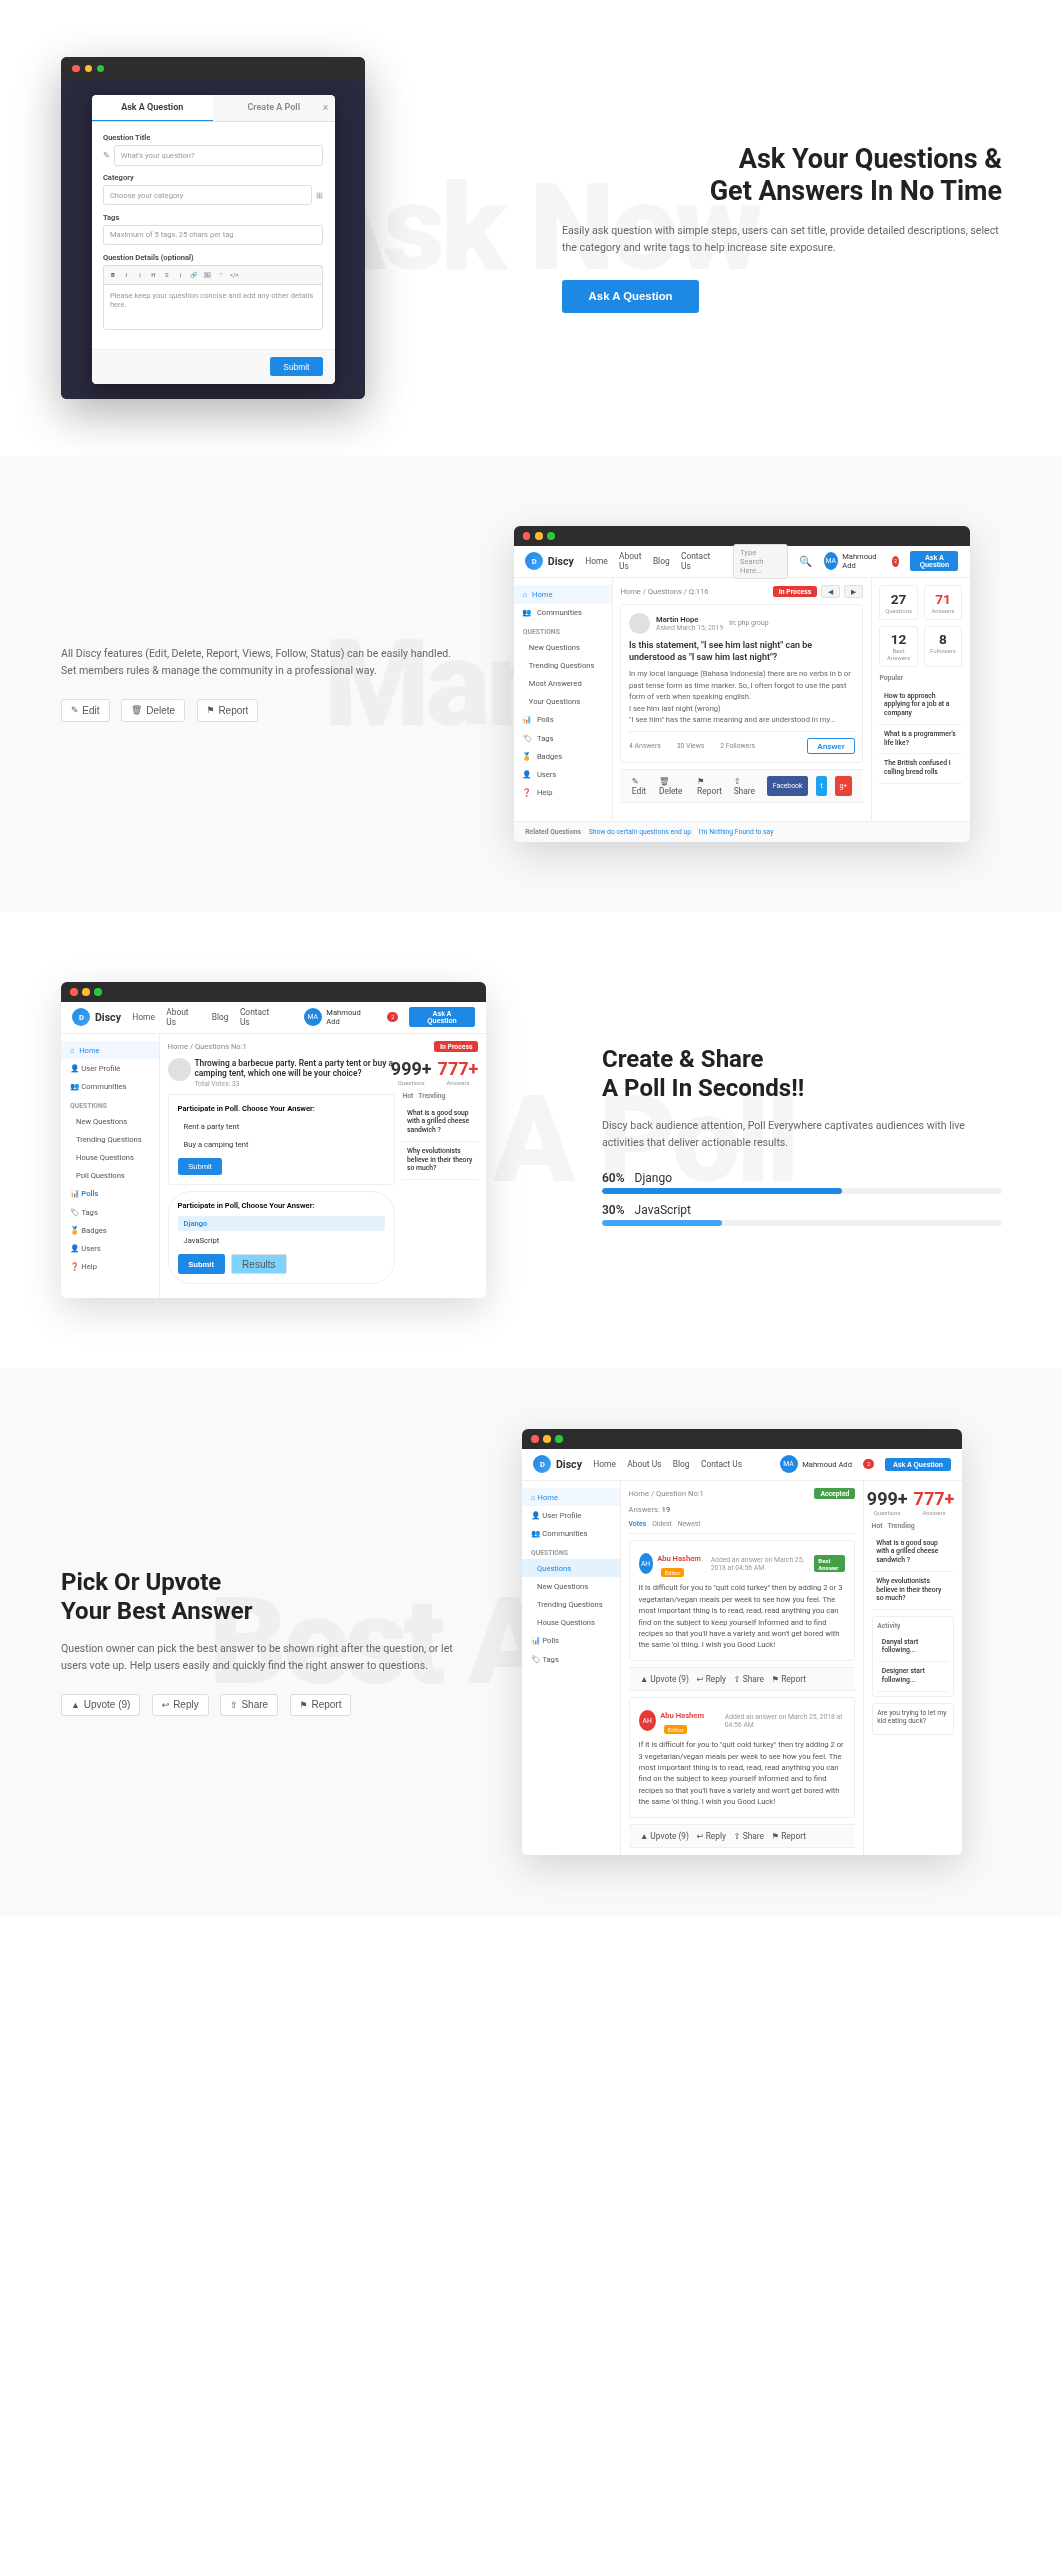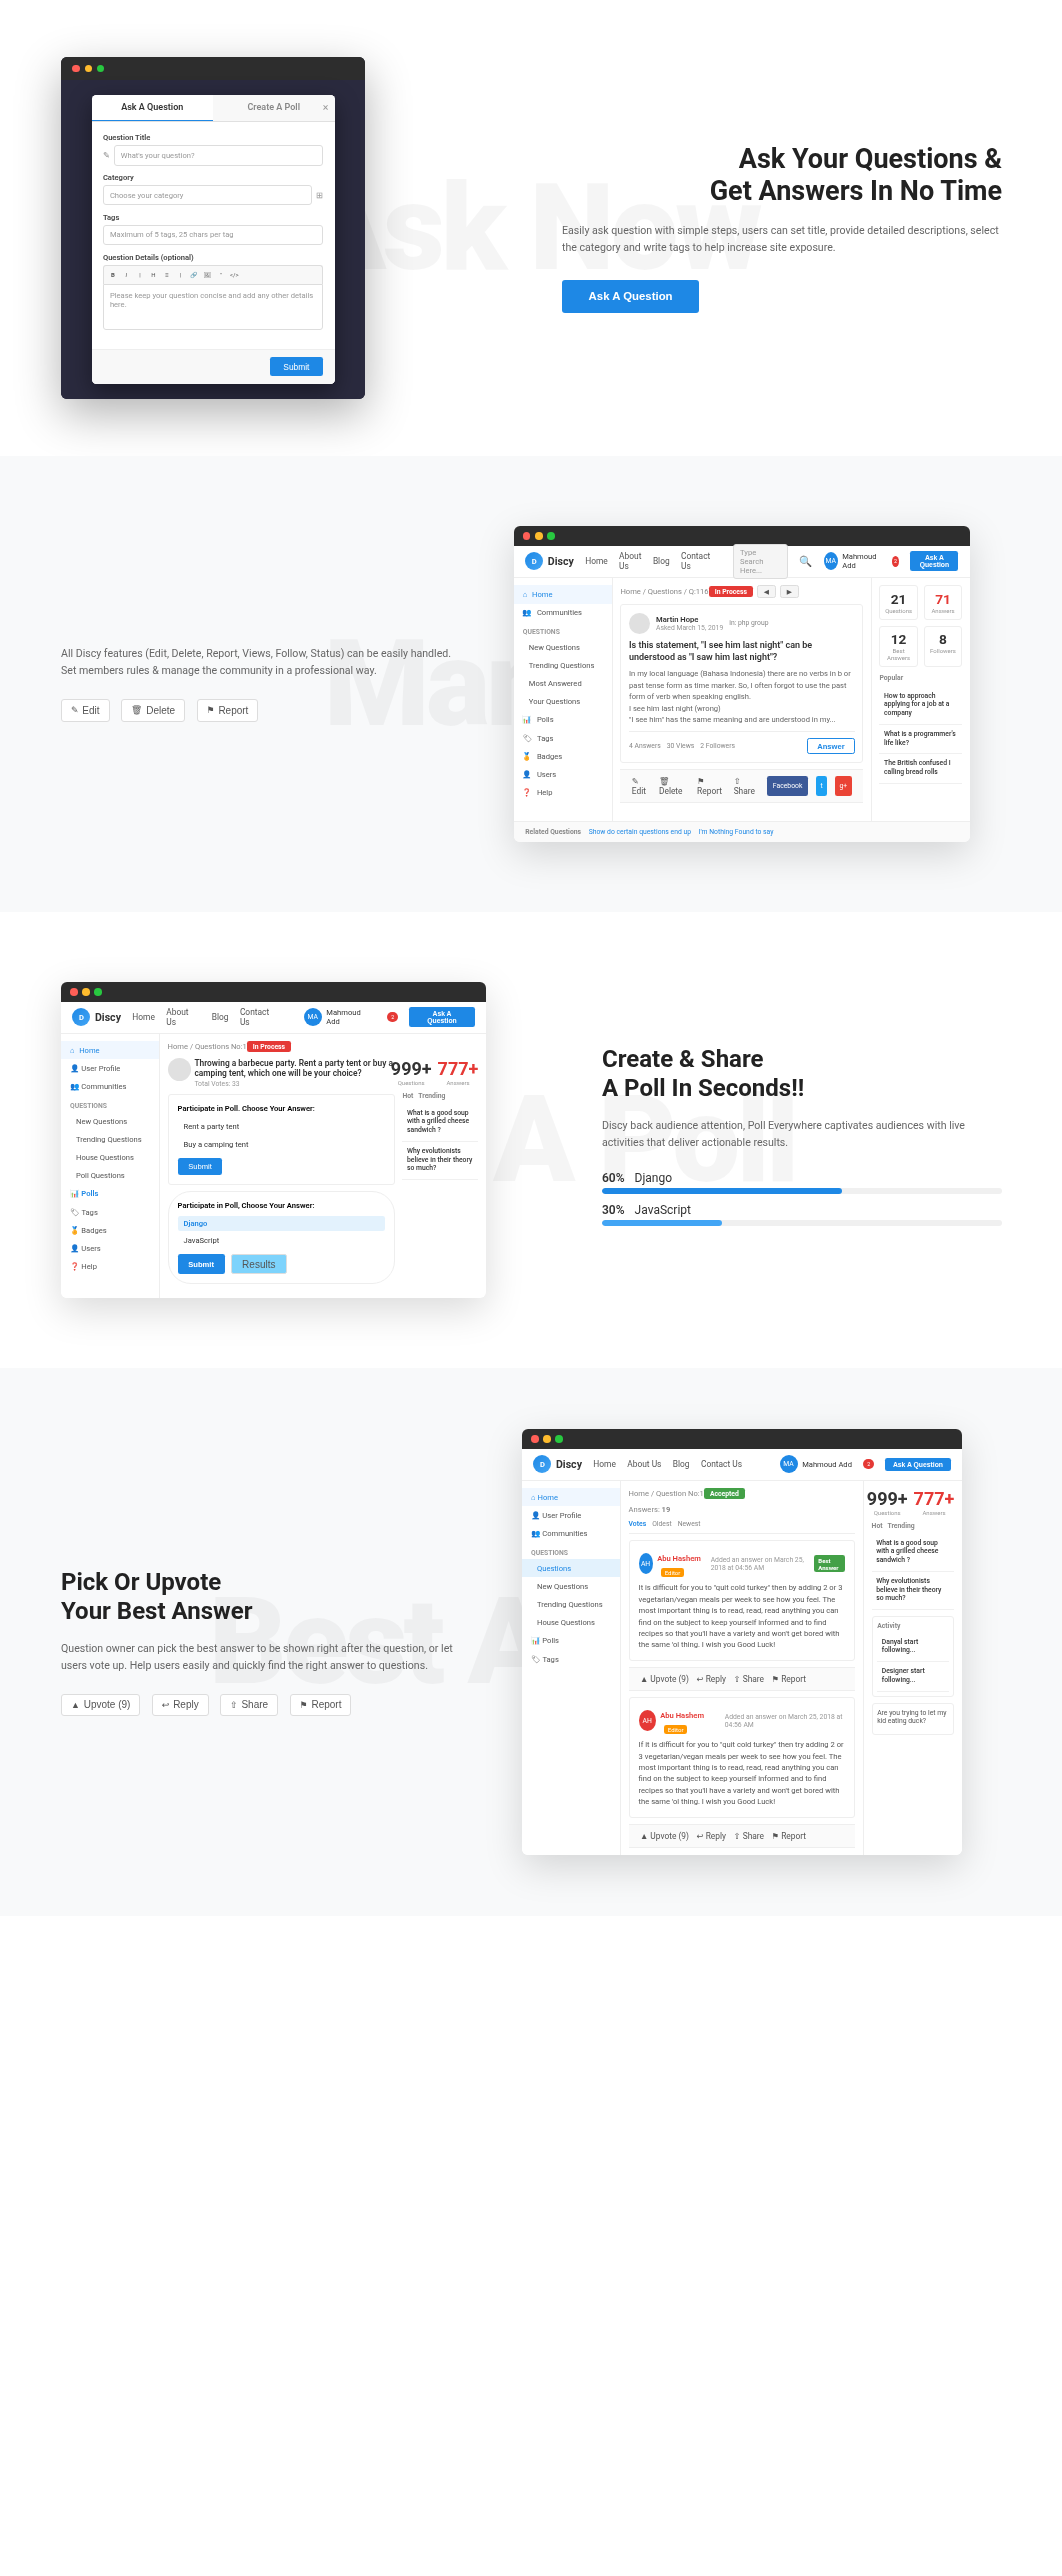--- a/index.html
+++ b/index.html
@@ -348,21 +348,21 @@
       text-transform: uppercase;
     }
     .app-main {
       flex: 1;
       padding: 7.6px;
       overflow: hidden;
     }
     .breadcrumb-bar {
       display: flex;
       align-items: center;
-      justify-content: flex-start;
+      justify-content: space-between;
       margin-bottom: 6px;
     }
     .breadcrumb {
       font-size: 7.6px;
       color: #888;
     }
     .status-badge {
       background: #e53935;
       color: #fff;
       padding: 1.5px 6px;
@@ -423,21 +423,21 @@
       line-height: 1.4;
     }
     .q-body {
       font-size: 7.6px;
       color: #666;
       line-height: 1.5;
     }
     .q-footer {
       display: flex;
       align-items: center;
-      gap: 6px;
+      gap: 16px;
       padding-top: 6px;
       border-top: 0.8px solid #eee;
       margin-top: 6px;
     }
     .q-stat {
       font-size: 6.8px;
       color: #888;
       display: flex;
       align-items: center;
       gap: 2.3px;
@@ -946,21 +946,21 @@
             <div class="content-action" style="margin-left:auto;">⇧ Share</div>
             <div class="content-action" style="background:#3b5998;color:#fff;padding:2.3px 6px;border-radius:2.3px;font-size:6.8px;">Facebook</div>
             <div class="content-action" style="background:#1da1f2;color:#fff;padding:2.3px 4.6px;border-radius:2.3px;font-size:6.8px;">t</div>
             <div class="content-action" style="background:#ea4335;color:#fff;padding:2.3px 4.6px;border-radius:2.3px;font-size:6.8px;">g+</div>
           </div>
         </div>
 
         <div class="app-right-panel">
           <div class="stats-box">
             <div class="stat-item">
-              <div class="stat-num">21</div>
+              <div class="stat-num">27</div>
               <div class="stat-label">Questions</div>
             </div>
             <div class="stat-item">
               <div class="stat-num red">71</div>
               <div class="stat-label">Answers</div>
             </div>
             <div class="stat-item">
               <div class="stat-num">12</div>
               <div class="stat-label">Best Answers</div>
             </div>

